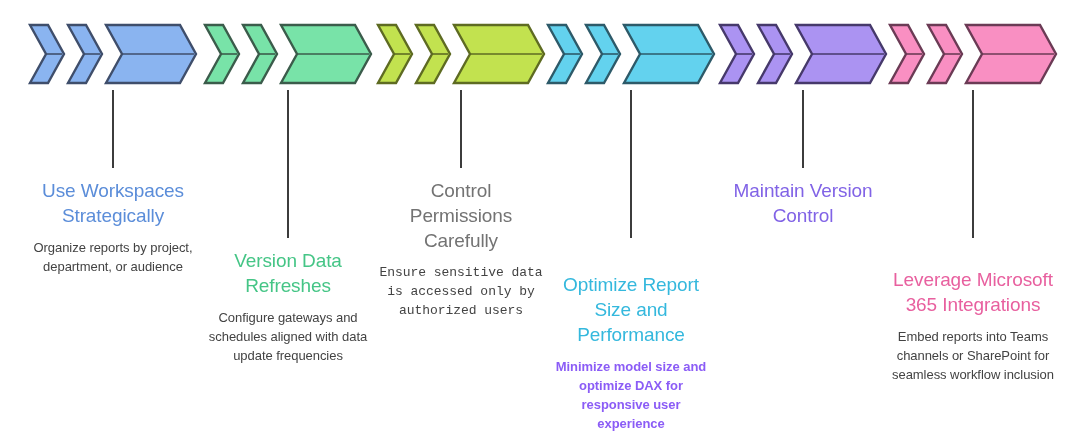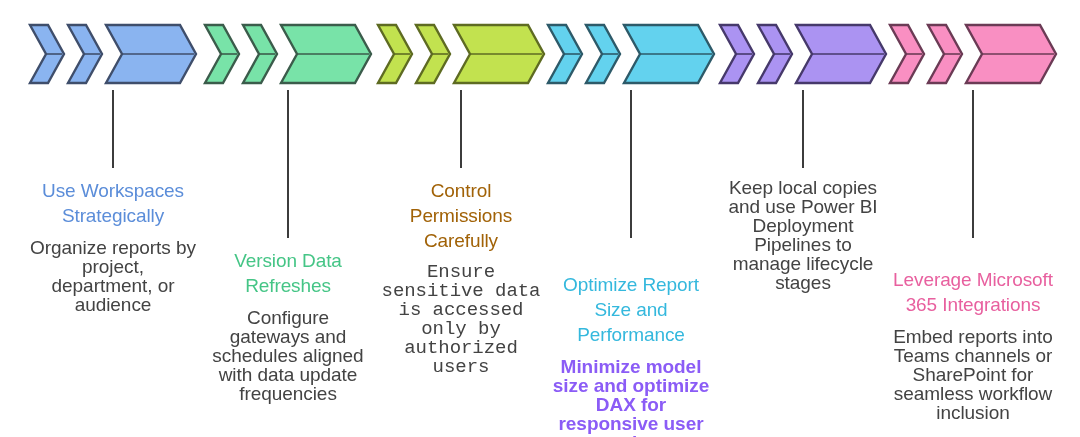--- a/index.html
+++ b/index.html
@@ -68,21 +68,21 @@
     top: 248px;
   }
   .step-title {
     font-size: 19px;
     line-height: 25px;
     font-weight: 400;
     margin: 0 0 10px 0;
     letter-spacing: -0.1px;
   }
   .step-desc {
-    font-size: 19px;
+    font-size: 13px;
     line-height: 19px;
     color: #434343;
     margin: 0;
     letter-spacing: -0.05px;
   }
 </style>
 </head>
 <body>
 
 <div id="infographic">
@@ -126,21 +126,21 @@
           <path d="M 2 1 L 20 1 L 36 30 L 20 59 L 2 59 L 18 30 Z" fill="#c2e24f" stroke="#5e6b22" stroke-width="2.4" stroke-linejoin="miter"></path>
           <path d="M 40 1 L 58 1 L 74 30 L 58 59 L 40 59 L 56 30 Z" fill="#c2e24f" stroke="#5e6b22" stroke-width="2.4" stroke-linejoin="miter"></path>
           <path d="M 78 1 L 152 1 L 168 30 L 152 59 L 78 59 L 94 30 Z" fill="#c2e24f" stroke="#5e6b22" stroke-width="2.4" stroke-linejoin="miter"></path>
           <line x1="18" y1="30" x2="34" y2="30" stroke="#5e6b22" stroke-width="1.6"></line>
           <line x1="56" y1="30" x2="72" y2="30" stroke="#5e6b22" stroke-width="1.6"></line>
           <line x1="94" y1="30" x2="166" y2="30" stroke="#5e6b22" stroke-width="1.6"></line>
         </svg>
       </div>
       <div class="connector" style="background: rgb(60, 60, 60);"></div>
       <div class="textblock">
-        <div class="step-title" style="color: #a16207;">Control Permissions Carefully</div>
+        <div class="step-title" style="color: #737373;">Control Permissions Carefully</div>
         <div class="step-desc" style="color: rgb(67, 67, 67); font-family: Liberation Mono, monospace;">Ensure sensitive data is accessed only by authorized users</div>
       </div>
     </div>
     <div class="step low" style="left: 546px;">
       <div class="chevrons">
         <svg viewBox="0 0 170 60">
           <path d="M 2 1 L 20 1 L 36 30 L 20 59 L 2 59 L 18 30 Z" fill="#63d2ee" stroke="#2d5a69" stroke-width="2.4" stroke-linejoin="miter"></path>
           <path d="M 40 1 L 58 1 L 74 30 L 58 59 L 40 59 L 56 30 Z" fill="#63d2ee" stroke="#2d5a69" stroke-width="2.4" stroke-linejoin="miter"></path>
           <path d="M 78 1 L 152 1 L 168 30 L 152 59 L 78 59 L 94 30 Z" fill="#63d2ee" stroke="#2d5a69" stroke-width="2.4" stroke-linejoin="miter"></path>
           <line x1="18" y1="30" x2="34" y2="30" stroke="#2d5a69" stroke-width="1.6"></line>
@@ -160,21 +160,21 @@
           <path d="M 2 1 L 20 1 L 36 30 L 20 59 L 2 59 L 18 30 Z" fill="#ab93f2" stroke="#46396b" stroke-width="2.4" stroke-linejoin="miter"></path>
           <path d="M 40 1 L 58 1 L 74 30 L 58 59 L 40 59 L 56 30 Z" fill="#ab93f2" stroke="#46396b" stroke-width="2.4" stroke-linejoin="miter"></path>
           <path d="M 78 1 L 152 1 L 168 30 L 152 59 L 78 59 L 94 30 Z" fill="#ab93f2" stroke="#46396b" stroke-width="2.4" stroke-linejoin="miter"></path>
           <line x1="18" y1="30" x2="34" y2="30" stroke="#46396b" stroke-width="1.6"></line>
           <line x1="56" y1="30" x2="72" y2="30" stroke="#46396b" stroke-width="1.6"></line>
           <line x1="94" y1="30" x2="166" y2="30" stroke="#46396b" stroke-width="1.6"></line>
         </svg>
       </div>
       <div class="connector" style="background: rgb(60, 60, 60);"></div>
       <div class="textblock">
-        <div class="step-desc" style="color: rgb(67, 67, 67);">Keep local copies and use Power BI Deployment Pipelines to manage lifecycle stages</div>
+        <div class="step-title" style="color: rgb(129, 99, 230);">Maintain Version Control</div>
       </div>
     </div>
     <div class="step low" style="left: 888px;">
       <div class="chevrons">
         <svg viewBox="0 0 170 60">
           <path d="M 2 1 L 20 1 L 36 30 L 20 59 L 2 59 L 18 30 Z" fill="#f98fc2" stroke="#6b3b55" stroke-width="2.4" stroke-linejoin="miter"></path>
           <path d="M 40 1 L 58 1 L 74 30 L 58 59 L 40 59 L 56 30 Z" fill="#f98fc2" stroke="#6b3b55" stroke-width="2.4" stroke-linejoin="miter"></path>
           <path d="M 78 1 L 152 1 L 168 30 L 152 59 L 78 59 L 94 30 Z" fill="#f98fc2" stroke="#6b3b55" stroke-width="2.4" stroke-linejoin="miter"></path>
           <line x1="18" y1="30" x2="34" y2="30" stroke="#6b3b55" stroke-width="1.6"></line>
           <line x1="56" y1="30" x2="72" y2="30" stroke="#6b3b55" stroke-width="1.6"></line>

